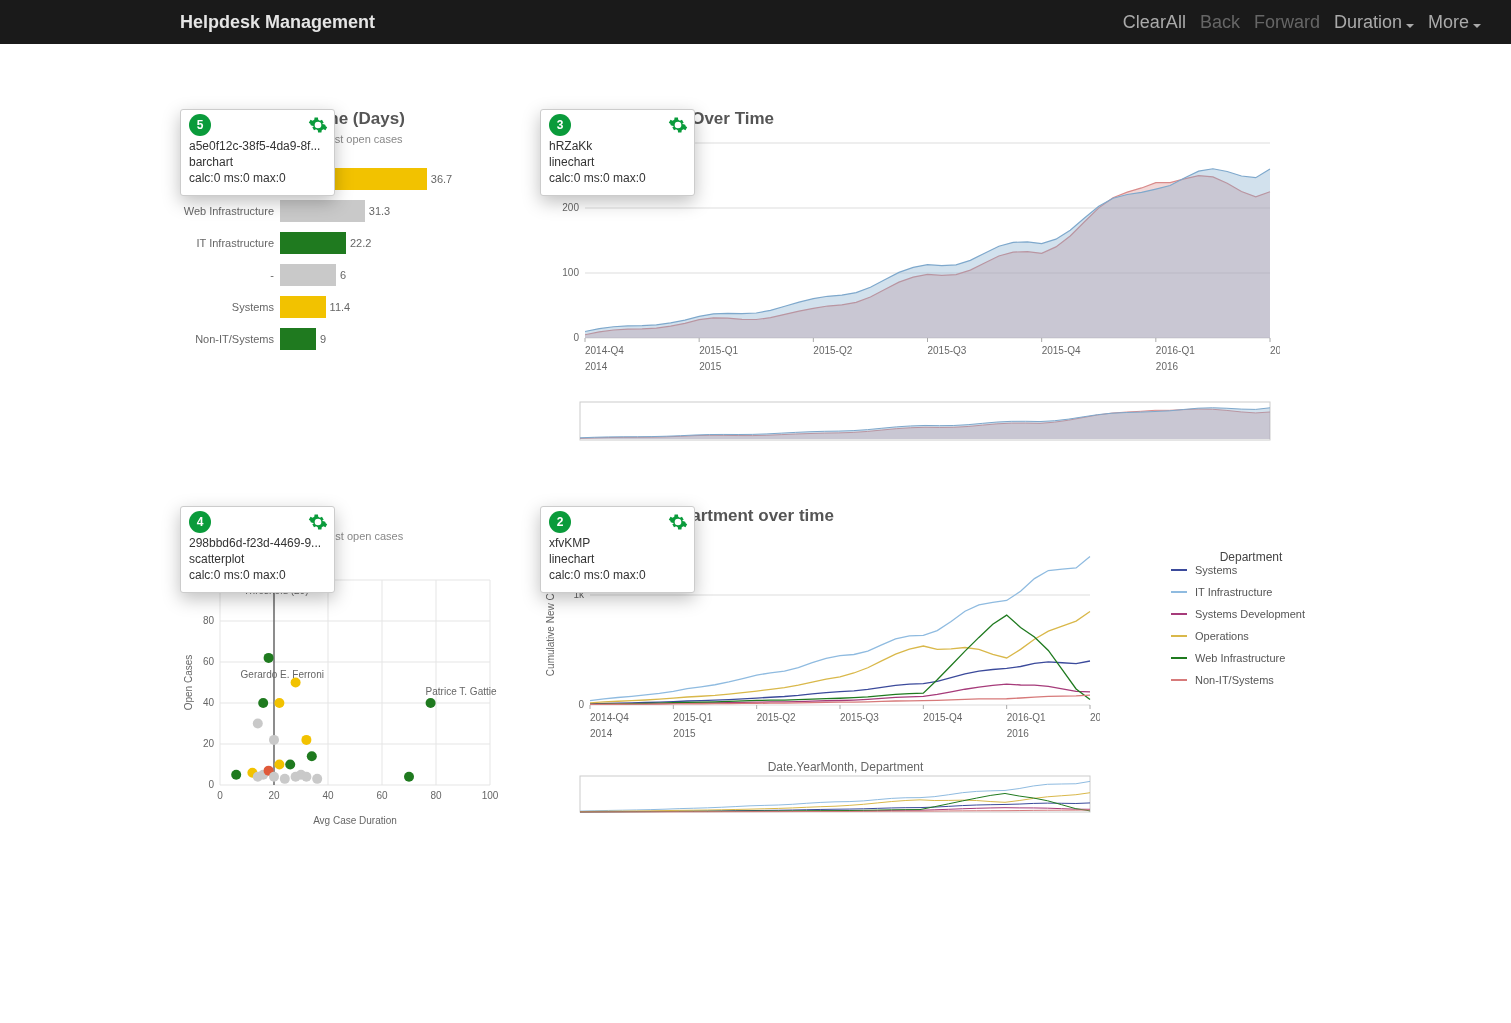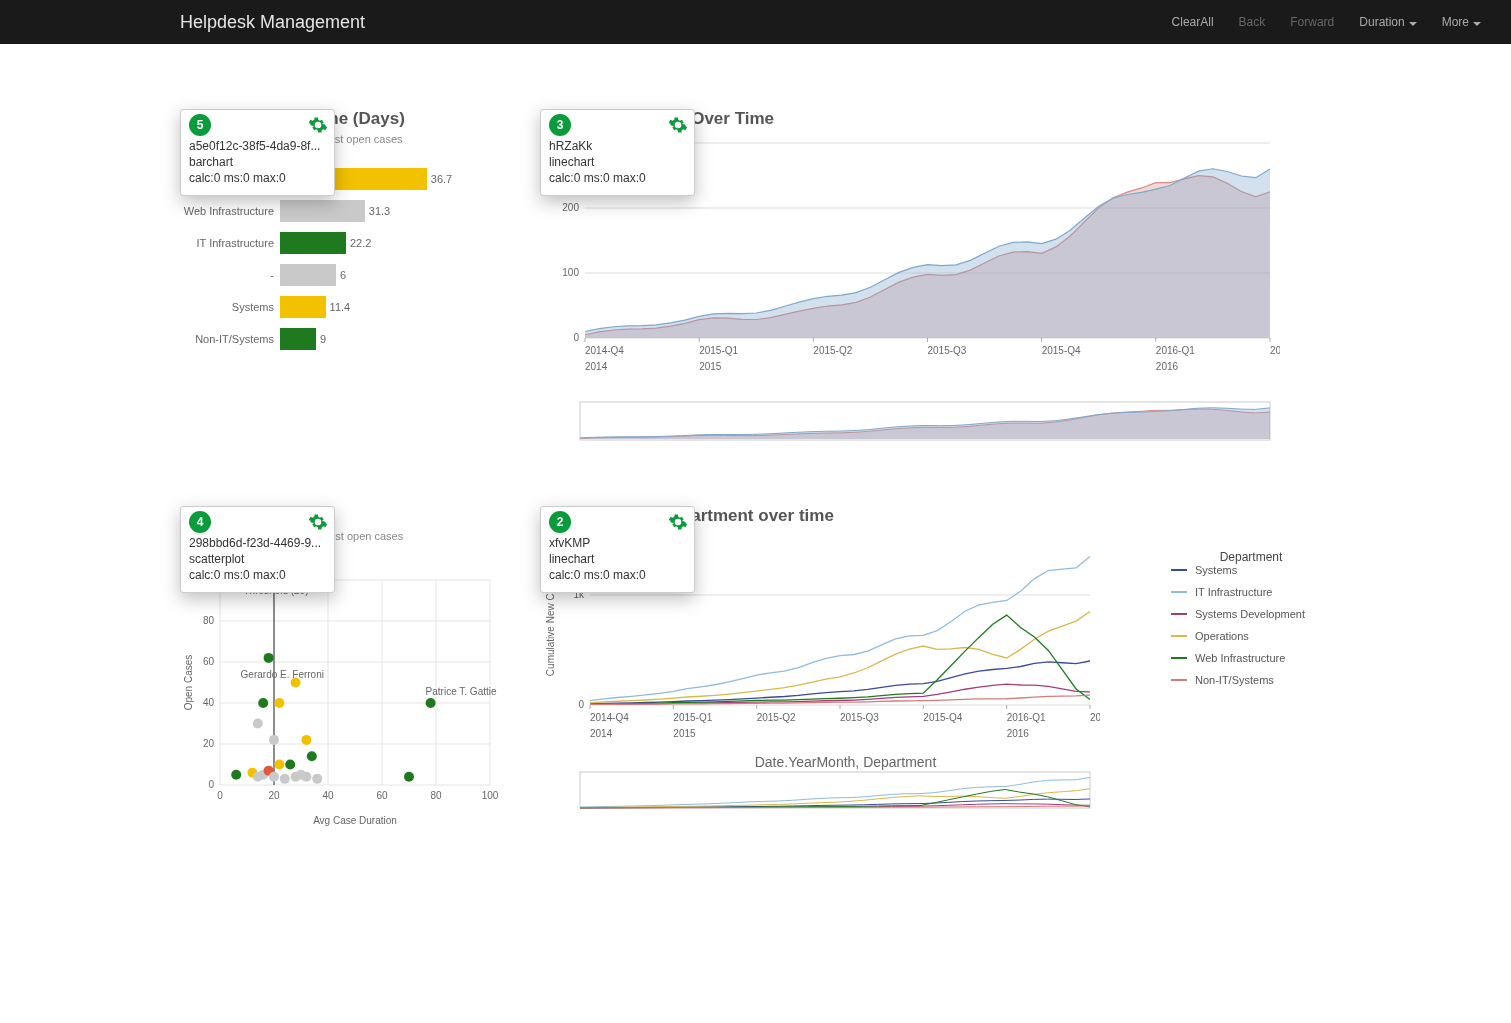--- a/index.html
+++ b/index.html
@@ -1,19 +1,19 @@
 <!DOCTYPE html>
 <html><head>
 <meta charset="utf-8">
 <style>
 *{box-sizing:border-box;margin:0;padding:0;font-family:Arial,Helvetica,sans-serif}
 body{background:#fff;width:1511px;height:1023px;position:relative;overflow:hidden}
 .topbar{background:#1a1a1a;height:44px;display:flex;align-items:center;justify-content:space-between;padding:0 30px 0 180px;color:#999}
-.app-title{color:#e5e5e5;font-size:18px;font-weight:400}
-.nav{display:flex;gap:25px;font-size:12px;align-items:center}
+.app-title{color:#e5e5e5;font-size:18px;font-weight:700}
+.nav{display:flex;gap:14px;font-size:18px;align-items:center}
 .nav-item{color:#aaa;cursor:pointer}
 .nav-item.disabled{color:#666}
 .caret{display:inline-block;margin-left:4px;width:0;height:0;border-left:4px solid transparent;border-right:4px solid transparent;border-top:4px solid #aaa}
 .content{padding:65px 180px 0 180px;position:relative}
 .panel-row{display:flex;gap:40px;margin-bottom:55px}
 .panel{flex:1;position:relative}
 .panel-title{font-size:17px;font-weight:700;color:#555;margin-bottom:4px}
 .panel-subtitle{font-size:11px;color:#888;margin-bottom:18px}
 .devpopup{position:absolute;top:0;left:0;background:#fff;border:1px solid #ccc;border-radius:3px;padding:4px 8px 8px 8px;box-shadow:0 6px 18px rgba(0,0,0,.25);z-index:50;width:155px;font-size:12px;color:#333;line-height:1.35}
 .devpopup .badge{display:inline-flex;width:22px;height:22px;border-radius:11px;background:#0a9b3b;color:#fff;align-items:center;justify-content:center;font-size:12px;font-weight:700;margin-bottom:2px}
@@ -265,21 +265,21 @@
               <text x="50" y="207">2014</text>
               <text x="133.33333333333331" y="207">2015</text>
               <text x="466.6666666666667" y="207">2016</text>
               <path d="M50 173.9L63.888888888888886 173.48207118360514L77.77777777777777 173.12951619173634L91.66666666666666 172.82433862438123L105.55555555555554 172.4881223868193L119.44444444444444 172.0820345190676L133.33333333333331 171.5690448024649L147.22222222222223 171.00899118016542L161.1111111111111 170.6287639189018L175 170.21185447796097L188.88888888888889 169.58853453147006L202.7777777777778 168.8523078700733L216.66666666666666 168.08133293373874L230.55555555555554 167.26444129474118L244.44444444444446 166.4928971210819L258.33333333333337 165.34782579143464L272.2222222222222 163.88670607348945L286.1111111111111 162.5700683429529L300 161.54837467550774L313.8888888888889 160.81083987232253L327.77777777777777 159.46434838559105L341.6666666666667 157.35564267213317L355.5555555555556 155.30350517096815L369.4444444444444 154.05457775729184L383.3333333333333 153.55196823112263L397.22222222222223 151.33683478650215L411.1111111111111 147.73567779432548L425 143.83396456616146L438.8888888888889 141.1004571200209L452.77777777777777 139.51412275774916L466.6666666666667 138.409174292878L480.5555555555556 136.50472672661604L494.4444444444444 133.4252404557478L508.3333333333333 131.92892577844322L522.2222222222222 132.75499881293484L536.1111111111111 133.68097064640426L550 131" fill="none" stroke="#3b4a9b" stroke-width="1.3"></path>
               <path d="M50 170.6L63.888888888888886 168.92828473442054L77.77777777777777 167.51806476694543L91.66666666666666 166.29735449752488L105.55555555555554 164.95248954727722L119.44444444444444 163.32813807627042L133.33333333333331 161.27617920985955L147.22222222222223 158.66929805399508L161.1111111111111 156.78172234227384L175 154.74741791184388L188.88888888888889 151.88747145921363L202.7777777777778 148.5758981469599L216.66666666666666 145.01910937953454L230.55555555555554 142.9459122772118L244.44444444444446 141.06922085802154L258.33333333333337 137.57391176288348L272.2222222222222 132.70905965178756L286.1111111111111 128.47029615279598L300 125.67737381019504L313.8888888888889 124.50085730962707L327.77777777777777 121.09149963605603L341.6666666666667 114.88735646448836L355.5555555555556 108.89063007132766L369.4444444444444 105.83900733229233L383.3333333333333 105.29389675114854L397.22222222222223 100.61554638946531L411.1111111111111 91.43261949822445L425 81.27288484002469L438.8888888888889 74.90981897340131L452.77777777777777 72.27506562935139L466.6666666666667 70.45478369393713L480.5555555555556 61.215885885569676L494.4444444444444 48.61973463546988L508.3333333333333 40.54693079555199L522.2222222222222 39.10952041790907L536.1111111111111 37.957535180202655L550 26.5" fill="none" stroke="#8fbbe0" stroke-width="1.3"></path>
               <path d="M50 174.45L63.888888888888886 174.24103559180256L77.77777777777777 174.06475809586817L91.66666666666666 173.9121693121906L105.55555555555554 173.74406119340966L119.44444444444444 173.54101725953382L133.33333333333331 173.28452240123244L147.22222222222223 173.09616225674938L161.1111111111111 172.99771529278422L175 172.8809272389805L188.88888888888889 172.6609339324017L202.7777777777778 172.38448726836998L216.66666666666666 172.11722205572448L230.55555555555554 171.9601838728088L244.44444444444446 171.82204046711746L258.33333333333337 171.5282607464311L272.2222222222222 171.10279419728727L286.1111111111111 170.73752847623038L300 170.51612489183591L313.8888888888889 170.0258355129964L327.77777777777777 169.33256057297478L341.6666666666667 168.3852142240444L355.5555555555556 167.45672394587828L369.4444444444444 166.79597036354173L383.3333333333333 166.42078729244906L397.22222222222223 164.43473391460086L411.1111111111111 161.8942711177302L425 159.23358582646458L438.8888888888889 157.04018284800836L452.77777777777777 155.30564910309965L466.6666666666667 154.09095673878744L480.5555555555556 154.99317717711392L494.4444444444444 155.22394692709398L508.3333333333333 156.3593861591104L522.2222222222222 158.8219040835818L536.1111111111111 161.34150703604053L550 161.8" fill="none" stroke="#a63b7a" stroke-width="1.3"></path>
               <path d="M50 172.8L63.888888888888886 171.9641423672103L77.77777777777777 171.25903238347271L91.66666666666666 170.64867724876243L105.55555555555554 169.9762447736386L119.44444444444444 169.1640690381352L133.33333333333331 168.13808960492977L147.22222222222223 167.01798236033088L161.1111111111111 166.2575278378036L175 165.42370895592194L188.88888888888889 164.17706906294015L202.7777777777778 162.7046157401466L216.66666666666666 161.16266586747747L230.55555555555554 159.34554925614904L244.44444444444446 157.61912757549712L258.33333333333337 155.1456515828693L272.2222222222222 152.04007881364555L286.1111111111111 149.22347001923916L300 146.97578057397445L313.8888888888889 142.99480528956084L327.77777777777777 137.74517024775912L341.6666666666667 130.90758890027746L355.5555555555556 124.18785799507253L369.4444444444444 119.14148143880246L383.3333333333333 116.01791263558724L397.22222222222223 119.32212899621425L411.1111111111111 118.81478060106173L425 117.48090255694397L438.8888888888889 119.35959041339085L452.77777777777777 124.39300425047684L466.6666666666667 127.95465266227171L480.5555555555556 119.35131531517303L494.4444444444444 109.2372139192948L508.3333333333333 101.1586188579984L522.2222222222222 96.06595085472576L536.1111111111111 91.10172416442454L550 81.5" fill="none" stroke="#d9b84a" stroke-width="1.3"></path>
               <path d="M50 174.45L63.888888888888886 174.1493689251359L77.77777777777777 173.88142476253483L91.66666666666666 173.63716931219062L105.55555555555554 173.377394526743L119.44444444444444 173.08268392620047L133.33333333333331 172.7126965349766L147.22222222222223 172.33932745344362L161.1111111111111 172.0858426126012L175 171.80790298530732L188.88888888888889 171.3923563543134L202.7777777777778 170.90153858004888L216.66666666666666 170.38755528915917L230.55555555555554 170.20962752982746L244.44444444444446 170.06193141405458L258.33333333333337 169.66521719428977L272.2222222222222 169.05780404899295L286.1111111111111 168.54671222863527L300 168.27418733775386L313.8888888888889 167.72208660282794L327.77777777777777 166.86550752612885L341.6666666666667 165.6278213360666L355.5555555555556 164.41841925215076L369.4444444444444 163.61062221197926L383.3333333333333 163.20358252711745L397.22222222222223 149.7477591325762L411.1111111111111 135.529622786879L425 121.14618051138879L438.8888888888889 107.4052514160115L452.77777777777777 94.29526751676204L466.6666666666667 85.09111397678595L480.5555555555556 97.51399519492323L494.4444444444444 107.04963845317077L508.3333333333333 120.47536048417473L522.2222222222222 139.60752089273512L536.1111111111111 158.98514692164096L550 169.5" fill="none" stroke="#1f7a1f" stroke-width="1.3"></path>
               <path d="M50 174.45L63.888888888888886 174.33270225846923L77.77777777777777 174.2480914292015L91.66666666666666 174.1871693121906L105.55555555555554 174.1107278600763L119.44444444444444 173.99935059286713L133.33333333333331 173.8563482674883L147.22222222222223 173.76133039338848L161.1111111111111 173.72625463963394L175 173.67895149265365L188.88888888888889 173.56284484382337L202.7777777777778 173.40910262335777L216.66666666666666 173.27033323343468L230.55555555555554 173.15777699035198L244.44444444444446 173.05655761360381L258.33333333333337 172.86195644785866L272.2222222222222 172.58834318503904L286.1111111111111 172.35085041907155L300 172.19757805739744L313.8888888888889 172.0744805289561L327.77777777777777 171.8245170247759L341.6666666666667 171.41575889002775L355.5555555555556 171.01878579950724L369.4444444444444 170.78914814388025L383.3333333333333 170.71039364622453L397.22222222222223 170.45070029063376L411.1111111111111 169.91380222553175L425 169.3167929132323L438.8888888888889 168.95342475733753L452.77777777777777 168.81949121821648L466.6666666666667 168.72728702163622L480.5555555555556 168.00795315313417L494.4444444444444 167.0871840781282L508.3333333333333 166.43781584773313L522.2222222222222 166.18657122507454L536.1111111111111 165.95245211081215L550 165.1" fill="none" stroke="#d77a7a" stroke-width="1.3"></path>
             </svg>
-        <div style="text-align:center;font-size:14px;color:#666;">Date.YearMonth, Department</div>
+        <div style="text-align:center;font-size:12px;color:#666;margin-top:6px">Date.YearMonth, Department</div>
         <svg width="560" height="42" viewBox="0 0 560 42">
           <rect x="40" y="2" width="510" height="36" fill="none" stroke="#ccc"></rect>
           <g id="line2-mini">
                 <path d="M40 37.77333333333333L54.166666666666664 37.68721466813682L68.33333333333333 37.614566972842645L82.5 37.551681898357344L96.66666666666666 37.482400976677916L110.83333333333334 37.398722264535145L125 37.29301529262913L139.16666666666669 37.17761030379167L153.33333333333331 37.09926044389491L167.5 37.01335183182226L181.66666666666669 36.884910145878685L195.83333333333334 36.73320283383329L210 36.57433527119465L224.16666666666666 36.40600608497697L238.33333333333334 36.24702122495021L252.5 36.011067132780475L266.66666666666663 35.70998791817358L280.8333333333333 35.438680749456964L295 35.22814993313493L309.1666666666667 35.07617306459979L323.33333333333337 34.798714212788454L337.5 34.36419303546987L351.6666666666667 33.94132833826011L365.8333333333333 33.68397359847226L380 33.580405574897995L394.16666666666663 33.12395383479438L408.3333333333333 32.38189724246707L422.5 31.577907849996905L436.6666666666667 31.014639648974008L450.83333333333337 30.687758628869524L465 30.460072278532436L479.1666666666667 30.06764065881785L493.3333333333333 29.433079851487427L507.5 29.12474834222466L521.6666666666666 29.29496945236233L535.8333333333333 29.48577576956209L550 28.933333333333334" fill="none" stroke="#3b4a9b" stroke-width="1"></path>
                 <path d="M40 37.093333333333334L54.166666666666664 36.748858672547264L68.33333333333333 36.45826789137057L82.5 36.20672759342936L96.66666666666666 35.92960390671167L110.83333333333334 35.59488905814057L125 35.172061170516514L139.16666666666669 34.63488565961111L153.33333333333331 34.245930664468546L167.5 33.82674066062238L181.66666666666669 33.237418361292505L195.83333333333334 32.555033557555376L210 31.822119508510145L224.16666666666666 31.39491525712243L238.33333333333334 31.00820308589535L252.5 30.287957575382052L266.66666666666663 29.285503200974404L280.8333333333333 28.412061025424627L295 27.83654975482807L309.1666666666667 27.59411605168073L323.33333333333337 26.891581743187302L337.5 25.6131522411673L351.6666666666667 24.377463166212976L365.8333333333333 23.748643935139025L380 23.636318118418487L394.16666666666663 22.672294407526188L408.3333333333333 20.780054926906857L422.5 18.68653384582327L436.6666666666667 17.3753566369433L450.83333333333337 16.832437766048166L465 16.45734936723553L479.1666666666667 14.553576485511325L493.3333333333333 11.958005924884702L507.5 10.294519073022837L521.6666666666666 9.99832541944793L535.8333333333333 9.760946643193275L550 7.399999999999999" fill="none" stroke="#8fbbe0" stroke-width="1"></path>
                 <path d="M40 37.88666666666666L54.166666666666664 37.84360733406841L68.33333333333333 37.80728348642132L82.5 37.77584094917867L96.66666666666666 37.74120048833896L110.83333333333334 37.69936113226757L125 37.64650764631457L139.16666666666669 37.60769404078472L153.33333333333331 37.58740799972524L167.5 37.563342582577796L181.66666666666669 37.5180106284949L195.83333333333334 37.461045861361086L210 37.40597302966444L224.16666666666666 37.37361364651818L238.33333333333334 37.345147732618145L252.5 37.2846113053252L266.66666666666663 37.196939410350105L280.8333333333333 37.12167253449596L295 37.07604997771164L309.1666666666667 36.97502065116289L323.33333333333337 36.832163996855414L337.5 36.636953234045514L351.6666666666667 36.44562796460522L365.8333333333333 36.309472680972235L380 36.2321622299592L394.16666666666663 35.822914867251086L408.3333333333333 35.29942556365349L422.5 34.75116313999876L436.6666666666667 34.29918919292294L450.83333333333337 33.94177011821448L465 33.691469873447105L479.1666666666667 33.87738196376893L493.3333333333333 33.92493451831027L507.5 34.15890381460457L521.6666666666666 34.66633175055625L535.8333333333333 35.18552266197199L550 35.28" fill="none" stroke="#a63b7a" stroke-width="1"></path>
                 <path d="M40 37.54666666666667L54.166666666666664 37.37442933627363L68.33333333333333 37.229133945685284L82.5 37.10336379671468L96.66666666666666 36.96480195335583L110.83333333333334 36.79744452907028L125 36.58603058525826L139.16666666666669 36.35522060758333L153.33333333333331 36.198520887789826L167.5 36.02670366364452L181.66666666666669 35.76982029175736L195.83333333333334 35.46640566766658L210 35.1486705423893L224.16666666666666 34.77423439217616L238.33333333333334 34.418486894344866L252.5 33.908800932227614L266.66666666666663 33.26886472523605L280.8333333333333 32.688472610025045L295 32.225312360697764L309.1666666666667 31.404990180879203L323.33333333333337 30.323247202568545L337.5 28.914291046117782L351.6666666666667 27.52961922322707L365.8333333333333 26.489759811632023L380 25.84611533096949L394.16666666666663 26.526984156795663L408.3333333333333 26.42243963900666L422.5 26.147579920824818L436.6666666666667 26.53470347912296L450.83333333333337 27.571891784946743L465 28.30580721525599L479.1666666666667 26.532998307368985L493.3333333333333 24.448880443975895L507.5 22.784200249526943L521.6666666666666 21.734801994307126L535.8333333333333 20.71187043388142L550 18.733333333333334" fill="none" stroke="#d9b84a" stroke-width="1"></path>
                 <path d="M40 37.88666666666666L54.166666666666664 37.82471844517952L68.33333333333333 37.76950570864354L82.5 37.71917428251201L96.66666666666666 37.6656449327834L110.83333333333334 37.60491668782313L125 37.52867686175275L139.16666666666669 37.45174020252777L153.33333333333331 37.39950696259661L167.5 37.34223455454817L181.66666666666669 37.25660676391912L195.83333333333334 37.15546855588886L210 37.0495568474631L224.16666666666666 37.0128929455402L238.33333333333334 36.98245859441125L252.5 36.90071142185365L266.66666666666663 36.77554750100461L280.8333333333333 36.670231610749084L295 36.614074966567465L309.1666666666667 36.50030875452212L323.33333333333337 36.323801550838674L337.5 36.068763184401604L351.6666666666667 35.81955305801894L365.8333333333333 35.65309791034724L380 35.5692230661939L394.16666666666663 32.79650794247024L408.3333333333333 29.866710150023554L422.5 26.902849317498294L436.6666666666667 24.071385140269037L450.83333333333337 21.369933912544905L465 19.47332045582256L479.1666666666667 22.033186888650846L493.3333333333333 23.998107317623067L507.5 26.76461973613297L521.6666666666666 30.707004305169665L535.8333333333333 34.69996966870177L550 36.86666666666667" fill="none" stroke="#1f7a1f" stroke-width="1"></path>
                 <path d="M40 37.88666666666666L54.166666666666664 37.8624962229573L68.33333333333333 37.845061264199096L82.5 37.83250761584534L96.66666666666666 37.816756043894515L110.83333333333334 37.79380557671202L125 37.76433843087638L139.16666666666669 37.744758990152775L153.33333333333331 37.737531259076086L167.5 37.72778394394075L181.66666666666669 37.703858937515115L195.83333333333334 37.67217872238887L210 37.643583817798664L224.16666666666666 37.62039041013313L238.33333333333334 37.59953308401533L252.5 37.559433449861785L266.66666666666663 37.50305253509895L280.8333333333333 37.454114631808686L295 37.42253123606978L309.1666666666667 37.39716568475459L323.33333333333337 37.345658053590185L337.5 37.26142910461178L351.6666666666667 37.179628588989374L365.8333333333333 37.13230931449654L380 37.1160811149796L394.16666666666663 37.062568544736656L408.3333333333333 36.95193500404897L422.5 36.828914903332716L436.6666666666667 36.754039040905916L450.83333333333337 36.72644061466279L465 36.707440962034134L479.1666666666667 36.55921458913068L493.3333333333333 36.36948035549308L507.5 36.23567114438137L521.6666666666666 36.18389952516688L535.8333333333333 36.1356567985916L550 35.96" fill="none" stroke="#d77a7a" stroke-width="1"></path>
               </g>

